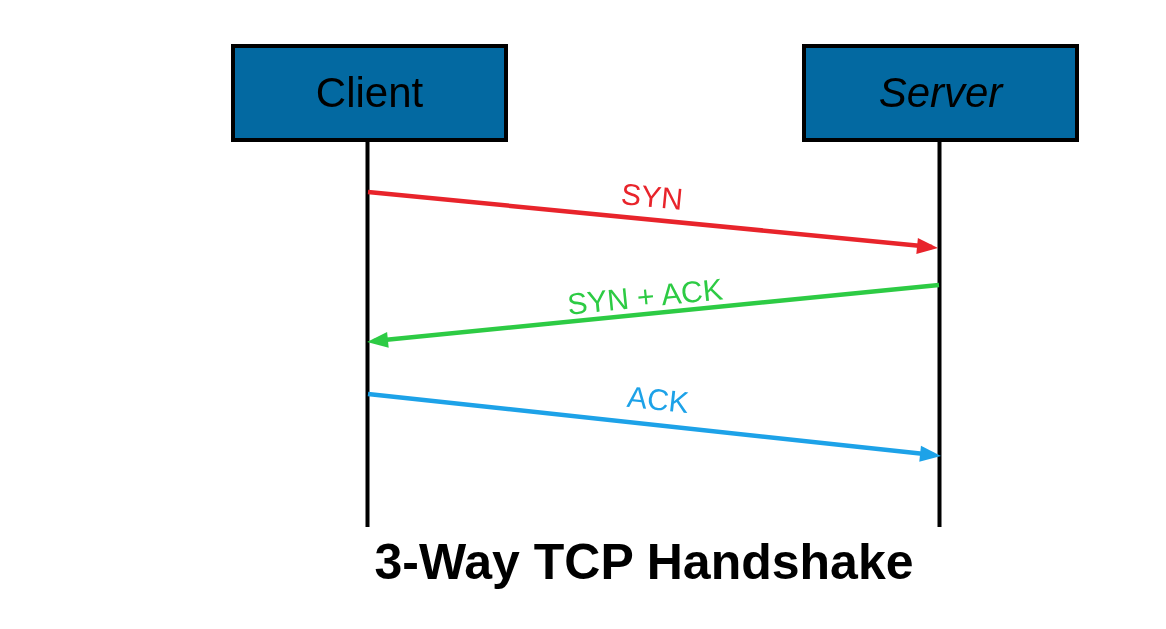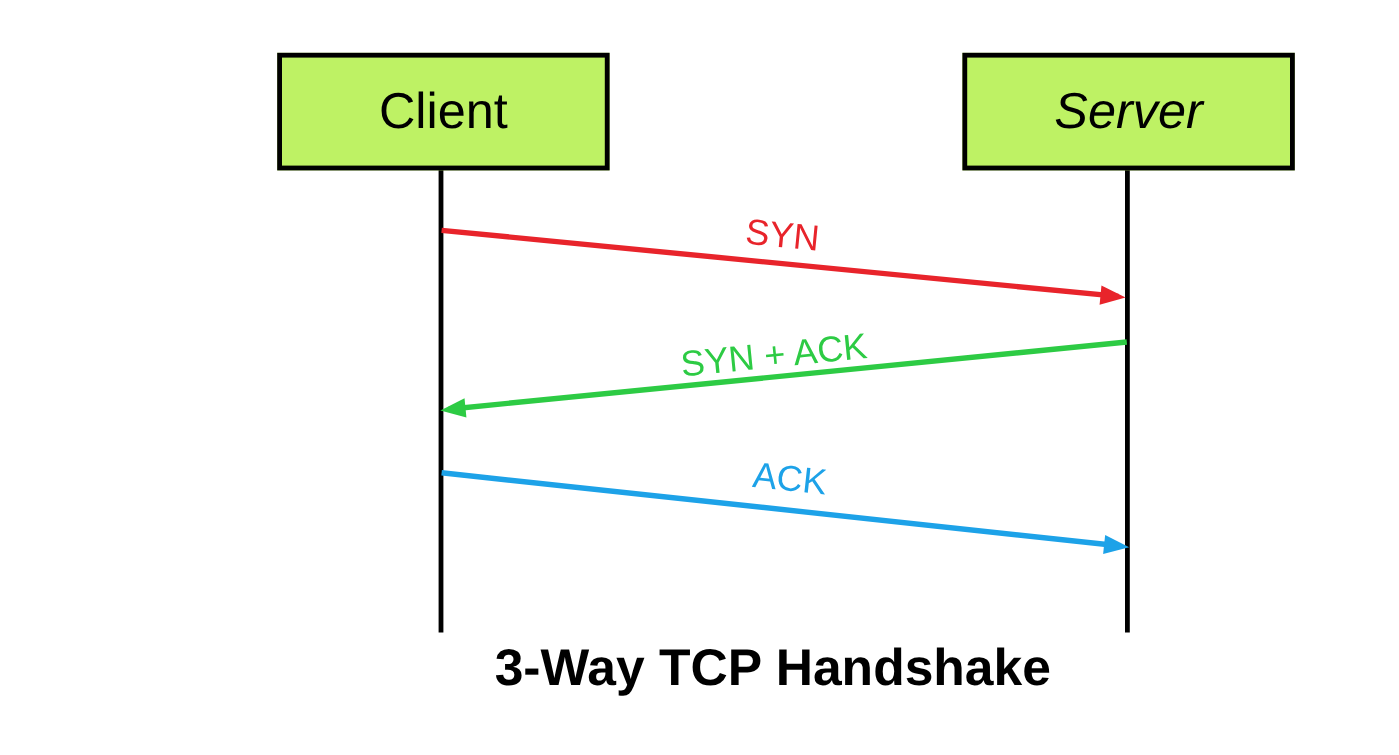--- a/index.html
+++ b/index.html
@@ -15,21 +15,21 @@
     background: #ffffff;
     overflow: hidden;
   }
   .actor-box {
     position: absolute;
     top: 44px;
     width: 277px;
     height: 98px;
     border: 4px solid #000000;
     box-sizing: border-box;
-    background: #bef264;
+    background: #0369a1;
     display: flex;
     align-items: center;
     justify-content: center;
     font-size: 42px;
     color: #000000;
     z-index: 2;
   }
   .actor-box.client { left: 231px; }
   .actor-box.server { left: 802px; font-style: italic; }
 
@@ -49,21 +49,21 @@
   .msg-label.syn     { left: 652px; top: 197px; transform: translate(-50%,-50%) rotate(5.6deg); }
   .msg-label.synack  { left: 645px; top: 297px; transform: translate(-50%,-50%) rotate(-5.7deg); }
   .msg-label.ack     { left: 658px; top: 400px; transform: translate(-50%,-50%) rotate(6.1deg); }
 
   .diagram-title {
     position: absolute;
     left: 344px;
     top: 533px;
     width: 600px;
     text-align: center;
-    font-size: 43px;
+    font-size: 50px;
     font-weight: bold;
     color: #000000;
     z-index: 2;
   }
 </style>
 </head>
 <body>
 
 <div class="canvas">
 

